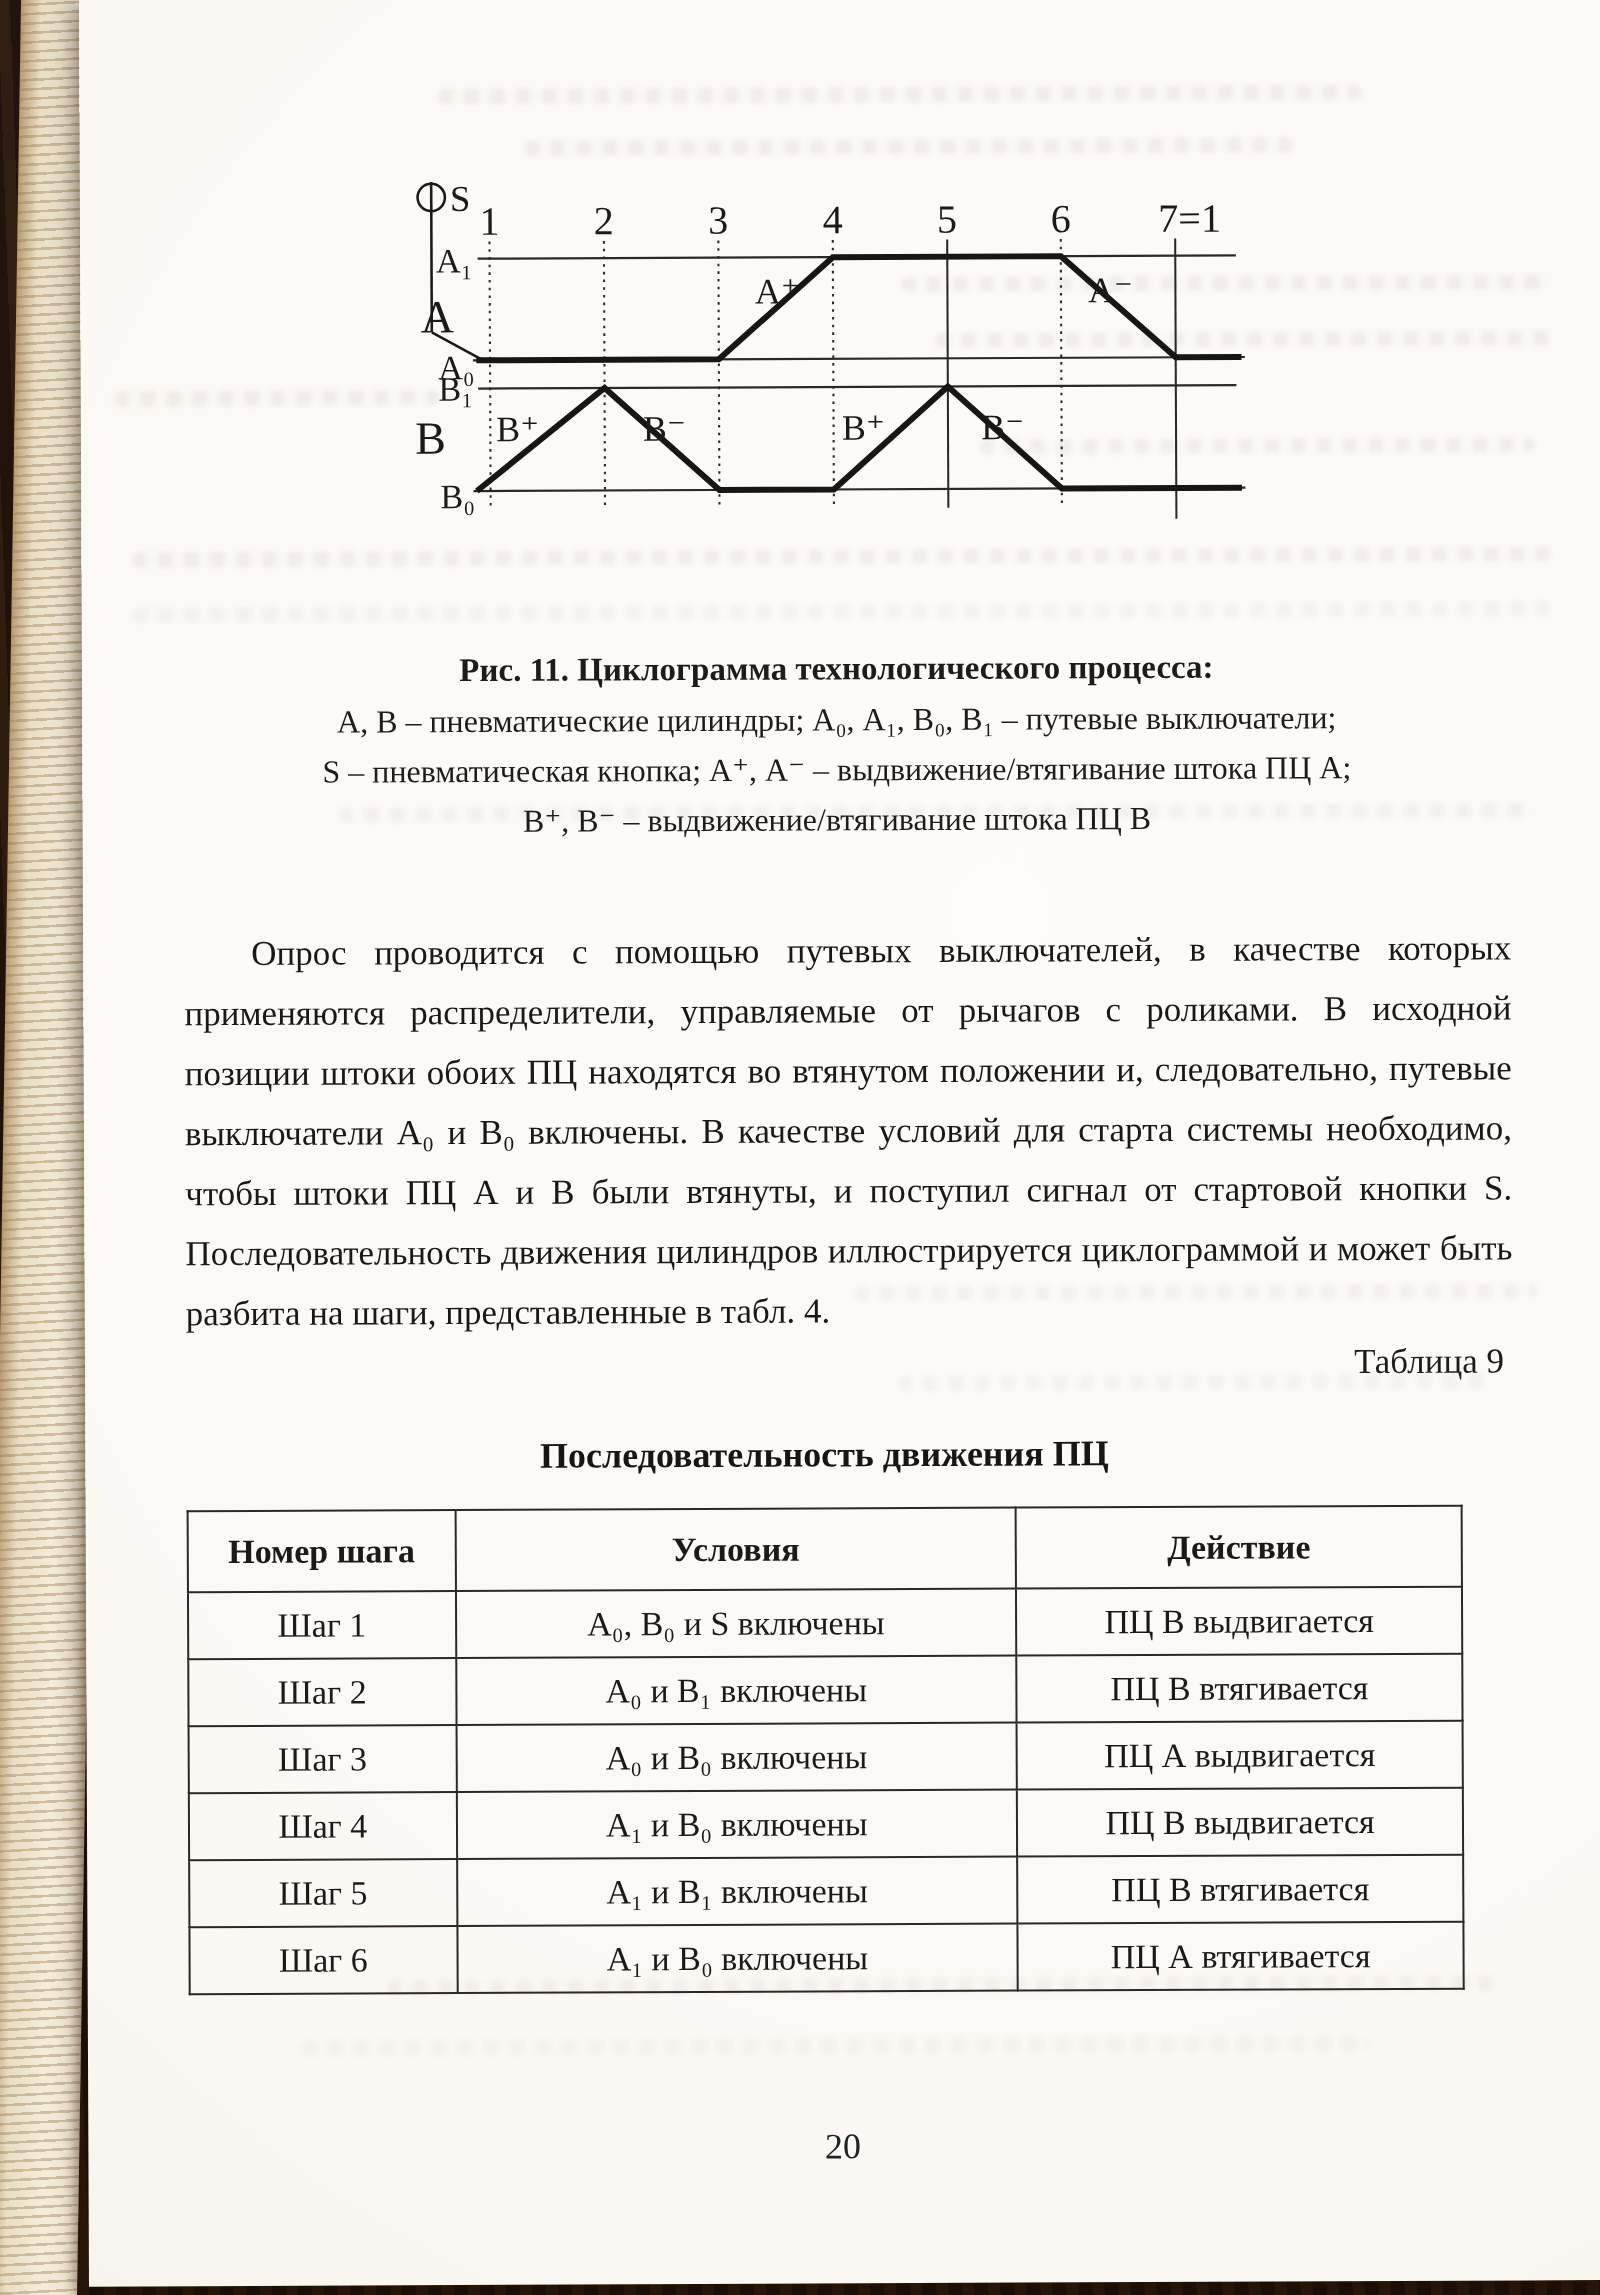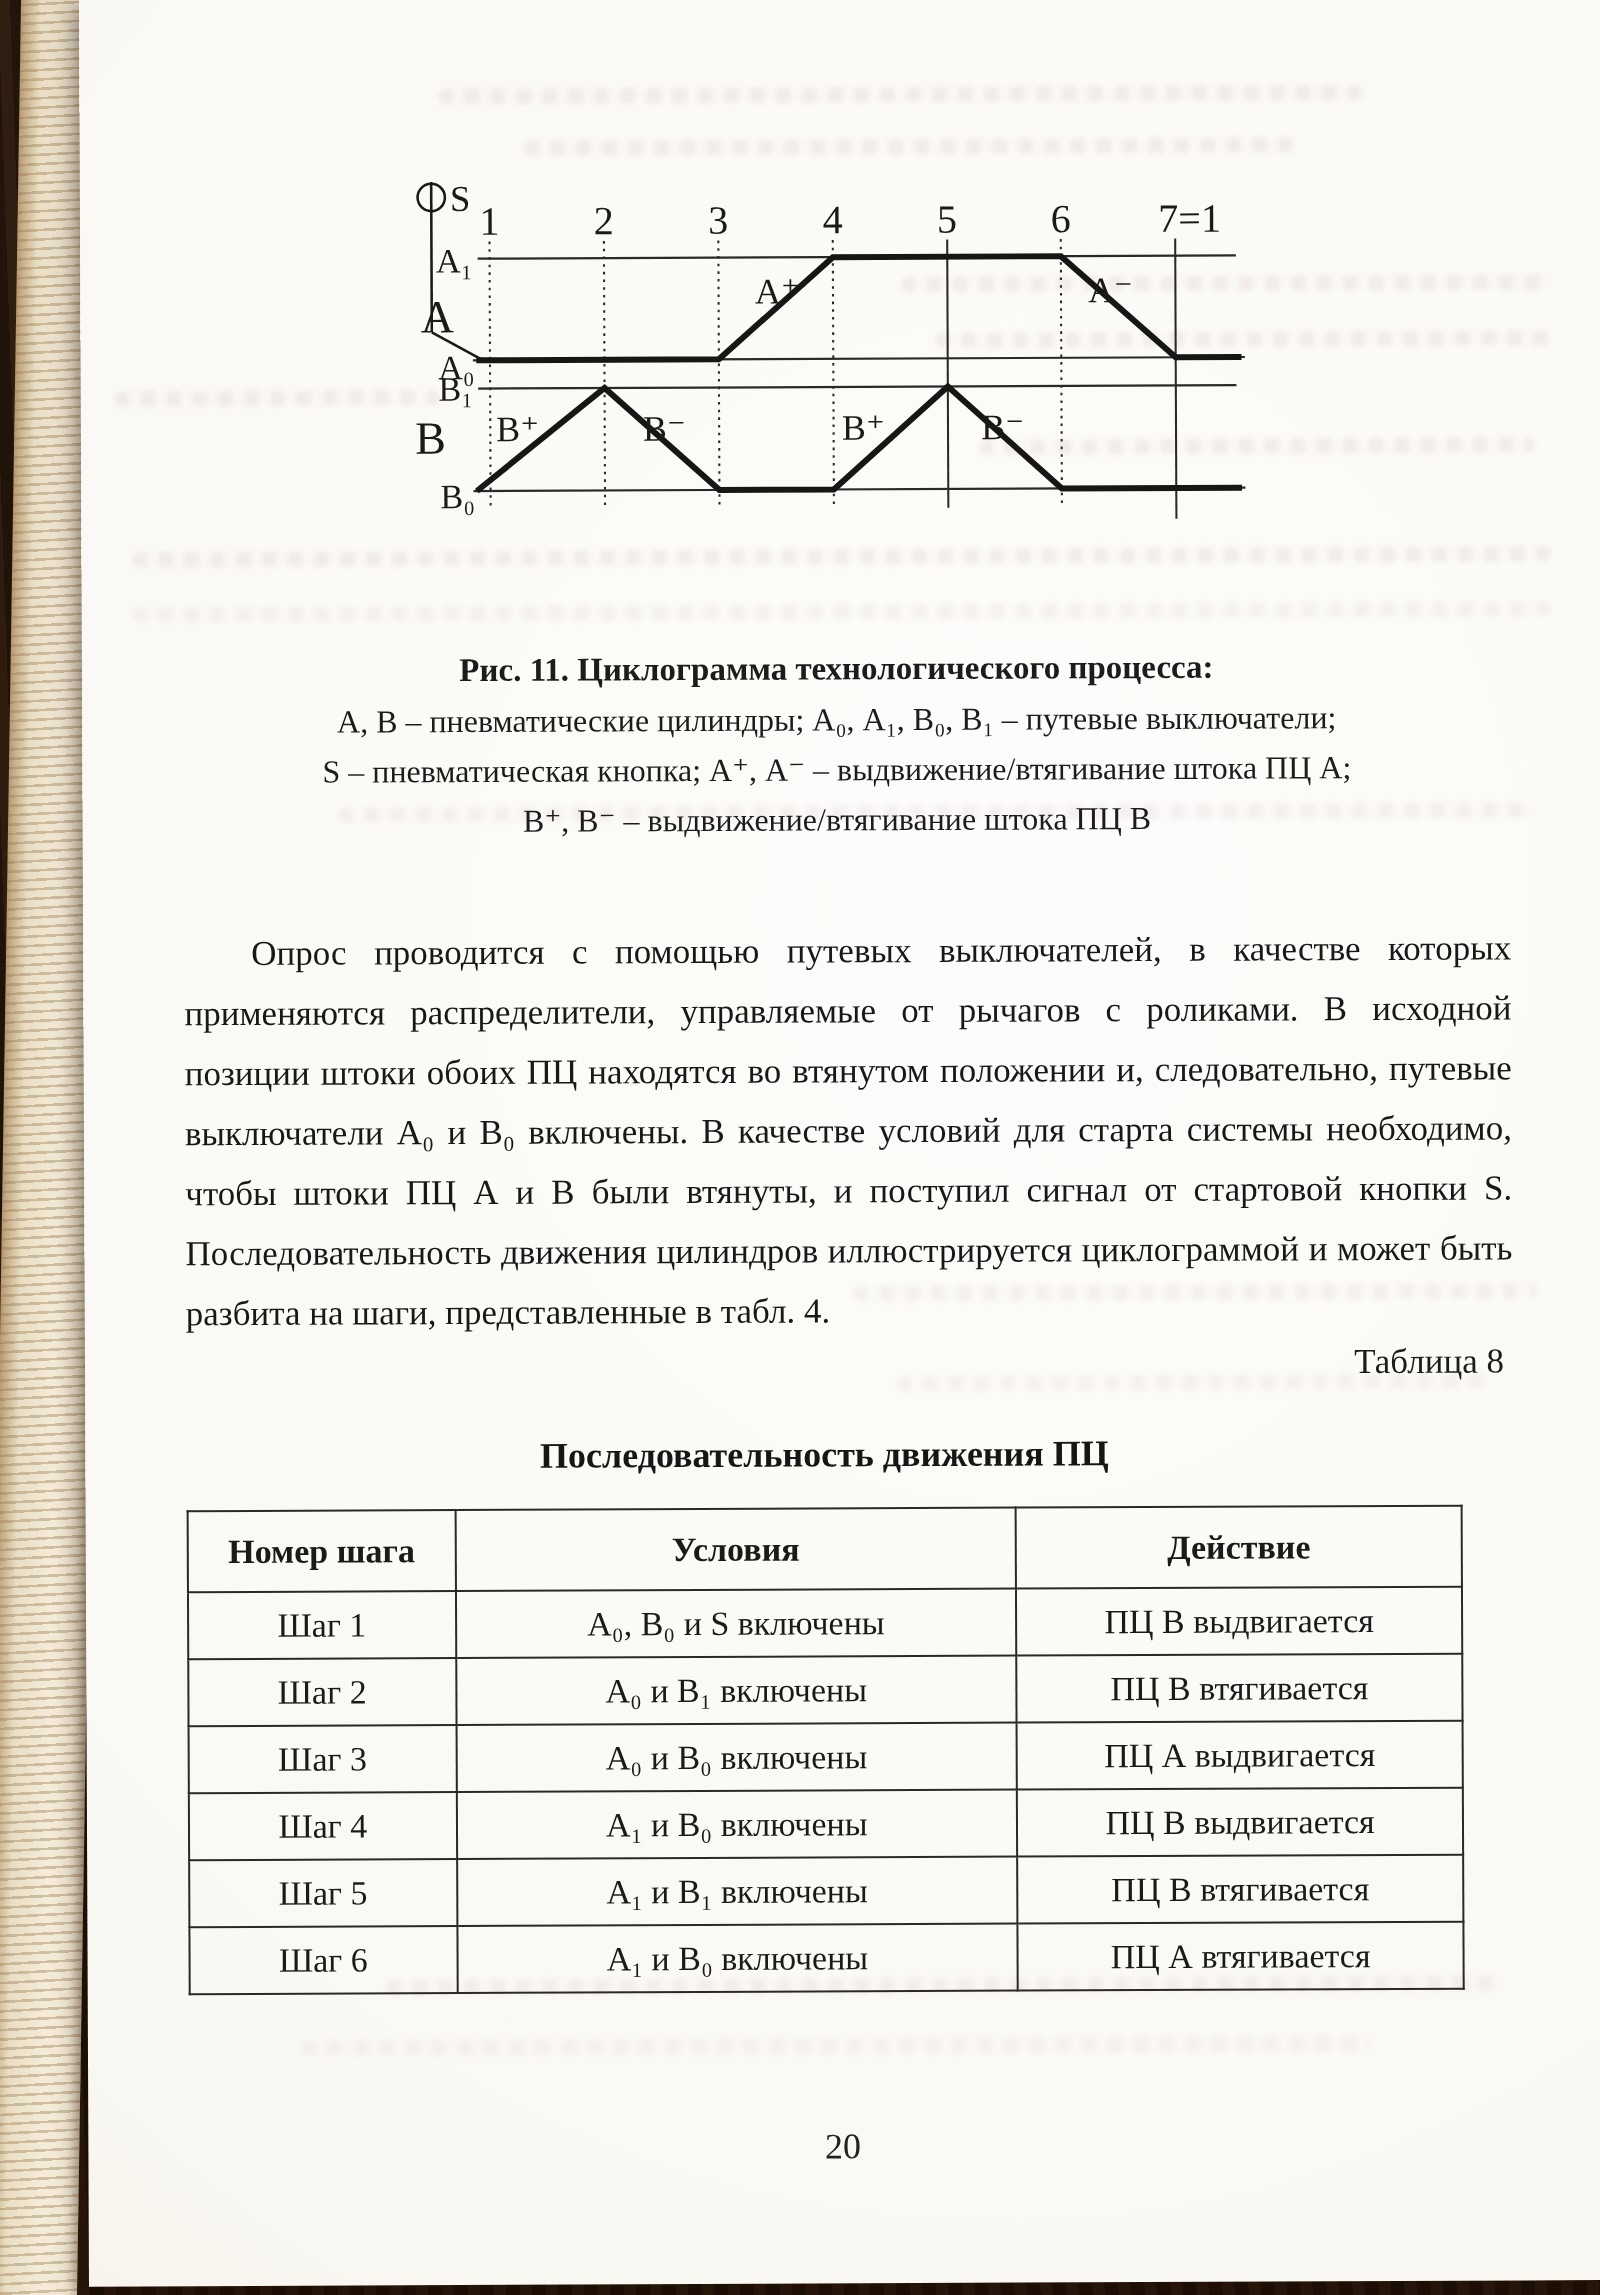--- a/index.html
+++ b/index.html
@@ -138,21 +138,21 @@
 
     <div class="caption" style="top:648px;">
       <div class="t1">Рис. 11. Циклограмма технологического процесса:</div>
       <div class="t2">А, В – пневматические цилиндры; А₀, А₁, В₀, В₁ – путевые выключатели;</div>
       <div class="t2">S – пневматическая кнопка; А⁺, А⁻ – выдвижение/втягивание штока ПЦ А;</div>
       <div class="t2">В⁺, В⁻ – выдвижение/втягивание штока ПЦ В</div>
     </div>
 
     <p class="bodytext">Опрос проводится с помощью путевых выключателей, в качестве которых применяются распределители, управляемые от рычагов с роликами. В исходной позиции штоки обоих ПЦ находятся во втянутом положении и, следовательно, путевые выключатели А₀ и В₀ включены. В качестве условий для старта системы необходимо, чтобы штоки ПЦ  А и В были втянуты, и поступил сигнал от стартовой кнопки S. Последовательность движения цилиндров иллюстрируется циклограммой и может быть разбита на шаги, представленные в табл. 4.</p>
 
-    <div class="tbl-ref">Таблица 8</div>
+    <div class="tbl-ref">Таблица 9</div>
 
     <div class="tbl-title">Последовательность движения ПЦ</div>
 
     <table class="steps">
       <colgroup>
           <col class="c1">
           <col class="c2">
           <col class="c3">
         </colgroup>
       <thead>

